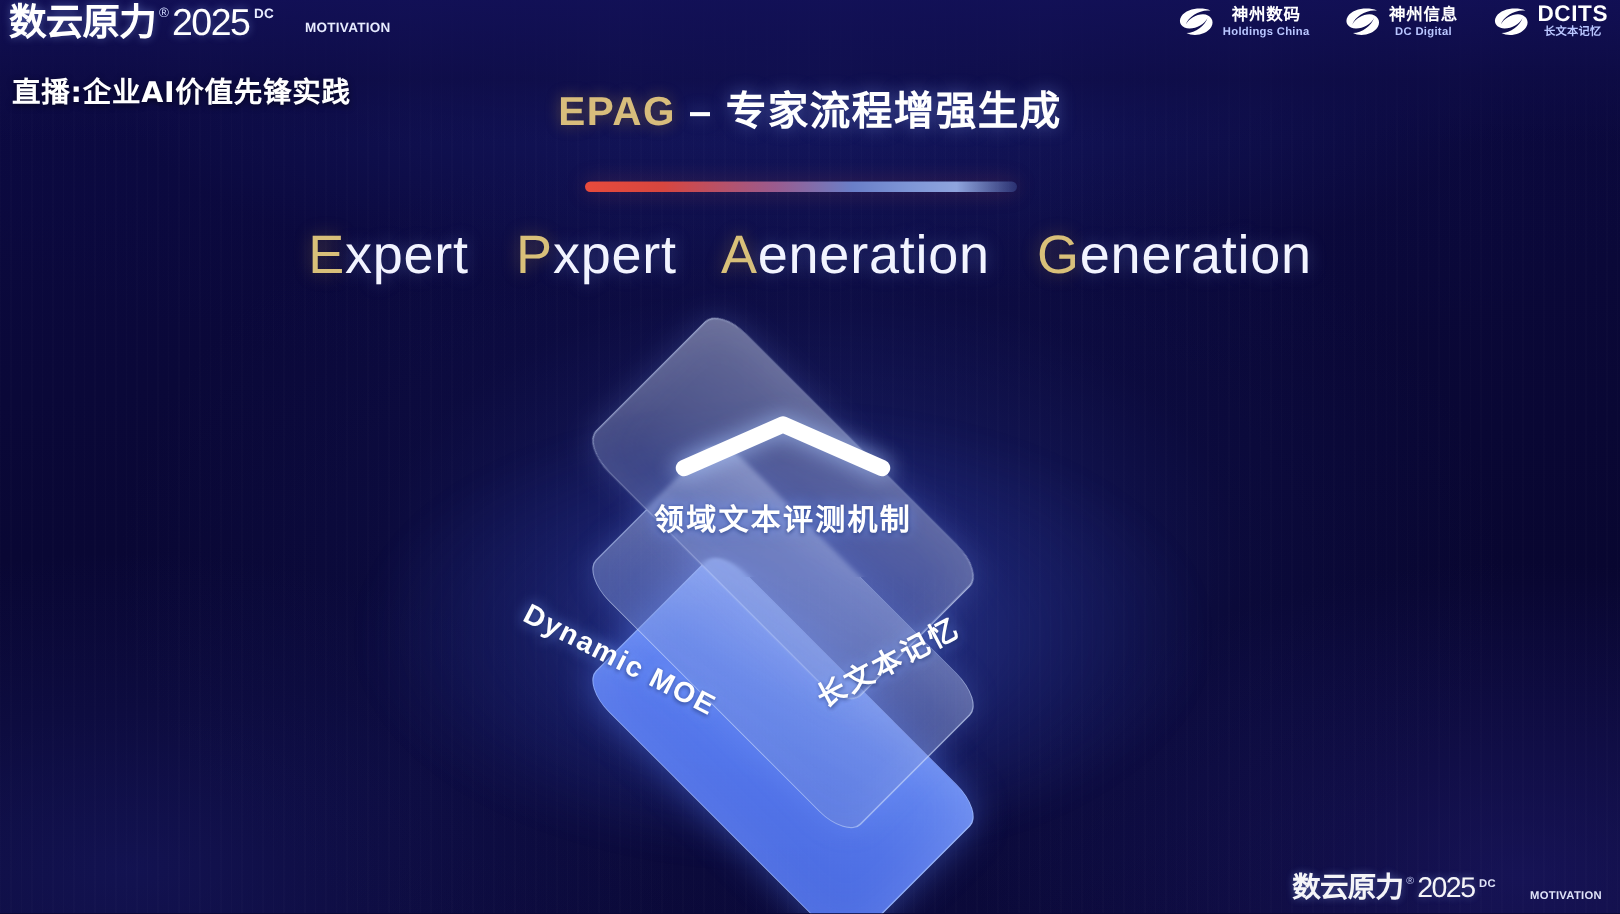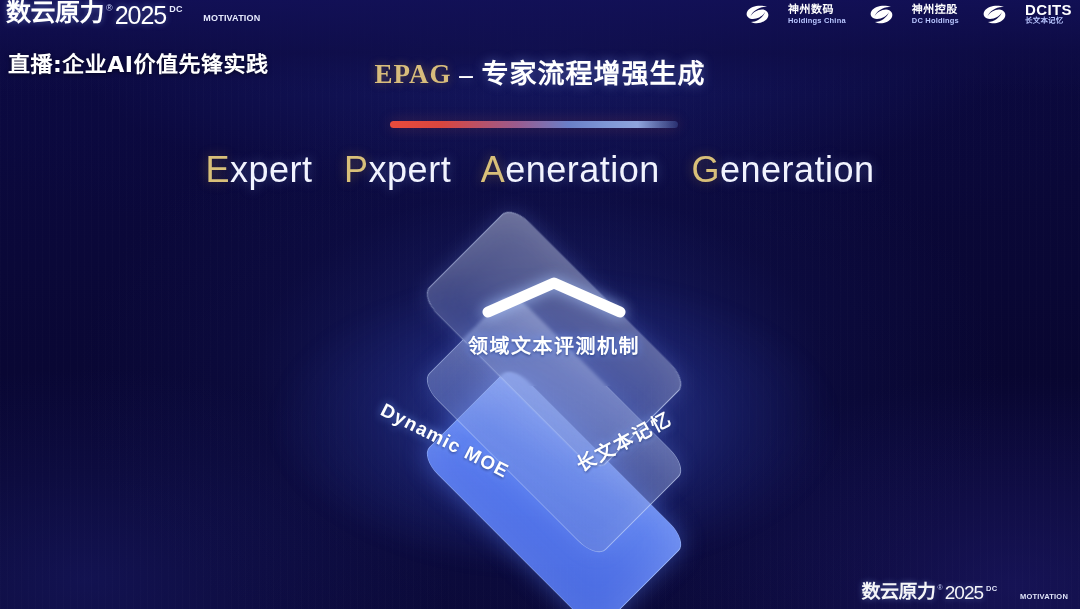--- a/index.html
+++ b/index.html
@@ -44,48 +44,48 @@
   
   .brand-tl{
     position:absolute; left:6px; top:2px;
     display:flex; align-items:flex-start; gap:2px;
     white-space:nowrap;
   }
   .brand-cn{
     font-size:25px; font-weight:bold; color:#ffffff;
     letter-spacing:-0.5px; line-height:26px;
     text-shadow:0 0 6px rgba(150,180,255,0.45);
-    font-family:Liberation Mono, monospace;
+    font-family:Liberation Sans, sans-serif;
   }
   .brand-reg{ font-size:9px; color:#cfd8ff; line-height:12px; }
   .brand-year{
     font-size:25px; font-weight:normal; color:#ffffff; line-height:26px;
     letter-spacing:-1px;
     text-shadow:0 0 6px rgba(150,180,255,0.45);
   }
   .brand-dc{
     display:flex; flex-direction:column; line-height:9px; margin-top:3px; margin-left:1px;
   }
   .brand-dc .l1{ font-size:9px; font-weight:bold; color:#e8ecff; letter-spacing:0.2px; }
   .brand-dc .l2{ font-size:9px; font-weight:bold; color:#e8ecff; letter-spacing:0.2px;padding-left:34px; }
 
   .live-line{
     position:absolute; left:8px; top:46px;
-    font-size:22px; font-weight:bold; color:#ffffff;
+    font-size:19px; font-weight:bold; color:#ffffff;
     letter-spacing:0.5px; white-space:nowrap;
     font-family:"DejaVu Sans","Liberation Sans",sans-serif;
     text-shadow:0 1px 4px rgba(0,0,0,0.55);
   }
 
   
   .logo-row{
     position:absolute; right:8px; top:4px;
     display:flex; align-items:center; gap:22px;
   }
-  .logo{ display:flex; align-items:center; gap:18px; }
+  .logo{ display:flex; align-items:center; gap:5px;text-align:center; }
   .logo-mark{
     width:26px; height:22px; position:relative; flex:none;
   }
   .logo-mark svg{ display:block; }
   .logo-txt{ display:flex; flex-direction:column; line-height:11px; }
   .logo-txt .cn{
     font-size:11px; font-weight:bold; color:#ffffff; letter-spacing:0.5px;
     font-family:"DejaVu Sans","Liberation Sans",sans-serif;
   }
   .logo-txt .en{
@@ -94,21 +94,21 @@
   .logo-txt .big{
     font-size:15px; font-weight:bold; color:#ffffff; letter-spacing:0.4px;
   }
 
   
   .title-cn{
     position:absolute; left:0; right:0; top:52px;
     text-align:center; z-index:6;
     font-size:27px; font-weight:bold;
     letter-spacing:1px; white-space:nowrap;
-    font-family:Liberation Serif, serif;
+    font-family:Liberation Sans, sans-serif;
   }
   .title-cn .gold{
     color:#d8bd7c;
     text-shadow:0 0 10px rgba(180,140,60,0.45);
   }
   .title-cn .wh{
     color:#ffffff;
     text-shadow:0 0 12px rgba(140,170,255,0.45);
   }
 
@@ -131,21 +131,21 @@
     color:#d9c079;
     text-shadow:0 0 12px rgba(190,150,70,0.4);
   }
   .title-en .rest{
     color:#f2f4ff;
     text-shadow:0 0 12px rgba(150,175,255,0.35);
   }
 
   
   .stack{
-    position:absolute; left:280px; top:222px;
+    position:absolute; left:248px; top:222px;
     width:548px; height:360px; z-index:4;
   }
   .glowpool{
     position:absolute; left:50%; top:56%;
     transform:translate(-50%,-50%);
     width:560px; height:300px;
     background:radial-gradient(ellipse at 50% 50%, rgba(80,110,235,0.40) 0%, rgba(50,70,190,0.18) 45%, rgba(10,8,52,0) 72%);
     filter:blur(6px);
     pointer-events:none;
   }
@@ -280,22 +280,22 @@
         </span>
       </div>
 
       <div class="logo">
         <span class="logo-mark">
           <svg width="26" height="22" viewBox="0 0 26 22">
             <path d="M23 3 C17 0.5 7 1.5 3.5 7 C1 11 4 15 9 15 C14 15 19 12 21 8 C19.5 13 13 18 7 18 C11.5 20.5 20 19.5 23.5 14 C26 10 23 5.5 18 5.5 C13.5 5.5 8.5 8.5 6.5 12.5 C8 7.5 15 3 21 3 Z" fill="#ffffff"></path>
           </svg>
         </span>
         <span class="logo-txt">
-          <span class="cn">神州控股</span>
-          <span class="en">DC Holdings</span>
+          <span class="cn">神州信息</span>
+          <span class="en">DC Digital</span>
         </span>
       </div>
 
       <div class="logo">
         <span class="logo-mark">
           <svg width="26" height="22" viewBox="0 0 26 22">
             <path d="M23 3 C17 0.5 7 1.5 3.5 7 C1 11 4 15 9 15 C14 15 19 12 21 8 C19.5 13 13 18 7 18 C11.5 20.5 20 19.5 23.5 14 C26 10 23 5.5 18 5.5 C13.5 5.5 8.5 8.5 6.5 12.5 C8 7.5 15 3 21 3 Z" fill="#ffffff"></path>
           </svg>
         </span>
         <span class="logo-txt">

